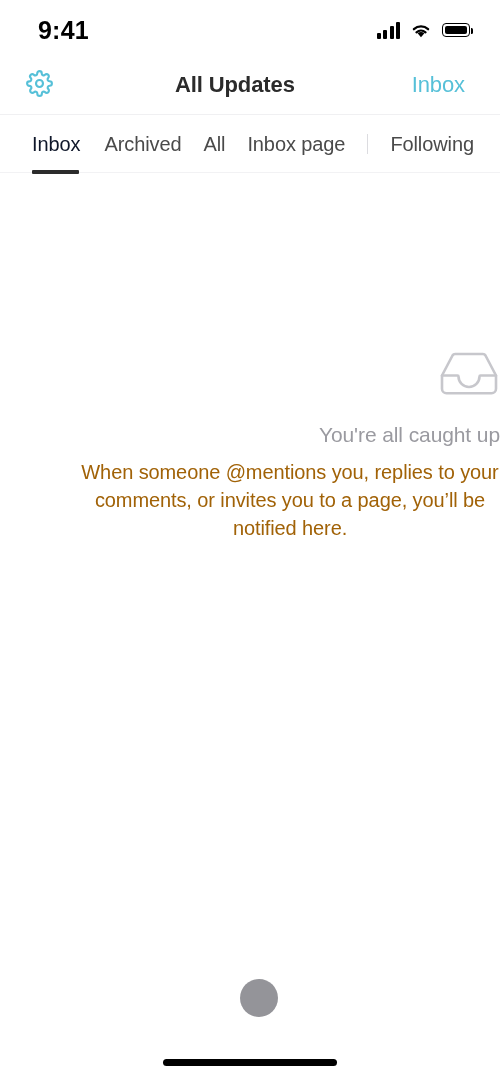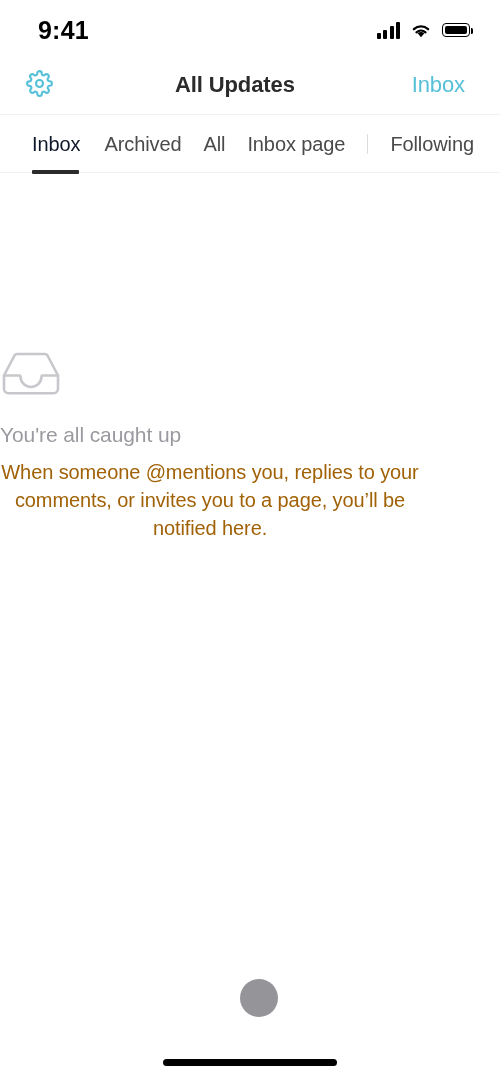--- a/index.html
+++ b/index.html
@@ -57,21 +57,21 @@
   .tab-gap-1 { width:24px; }
   .tab-gap-2 { width:22px; }
   .tab-gap-3 { width:22px; }
   .tab-sep { width:1px; height:20px; background:#dcdce0; margin:0 22px; }
   .tab-underline { position:absolute; top:170px; left:32px; width:47px; height:3.5px; background:#2b2b2b; border-radius:1px; }
   .tab-divider { position:absolute; top:172px; left:0; width:500px; height:1px; background:#f2f2f4; }
 
   
   .empty {
     position:absolute; top:350px; left:0; width:500px;
-    display:flex; flex-direction:column; align-items:flex-start;
+    display:flex; flex-direction:column; align-items:flex-end;
   }
   .empty-icon { width:62px; height:48px; margin-bottom:25px; }
   .empty-title { font-size:21px; color:#9a9aa0; letter-spacing:-0.1px; margin-bottom:11px; }
   .empty-body {
     font-size:20px; color:#a16207; line-height:28px; text-align:center;
     width:420px; letter-spacing:-0.1px;
   }
 
   
   .dot { position:absolute; top:979px; left:240px; width:38px; height:38px; border-radius:50%; background:#949499; }

